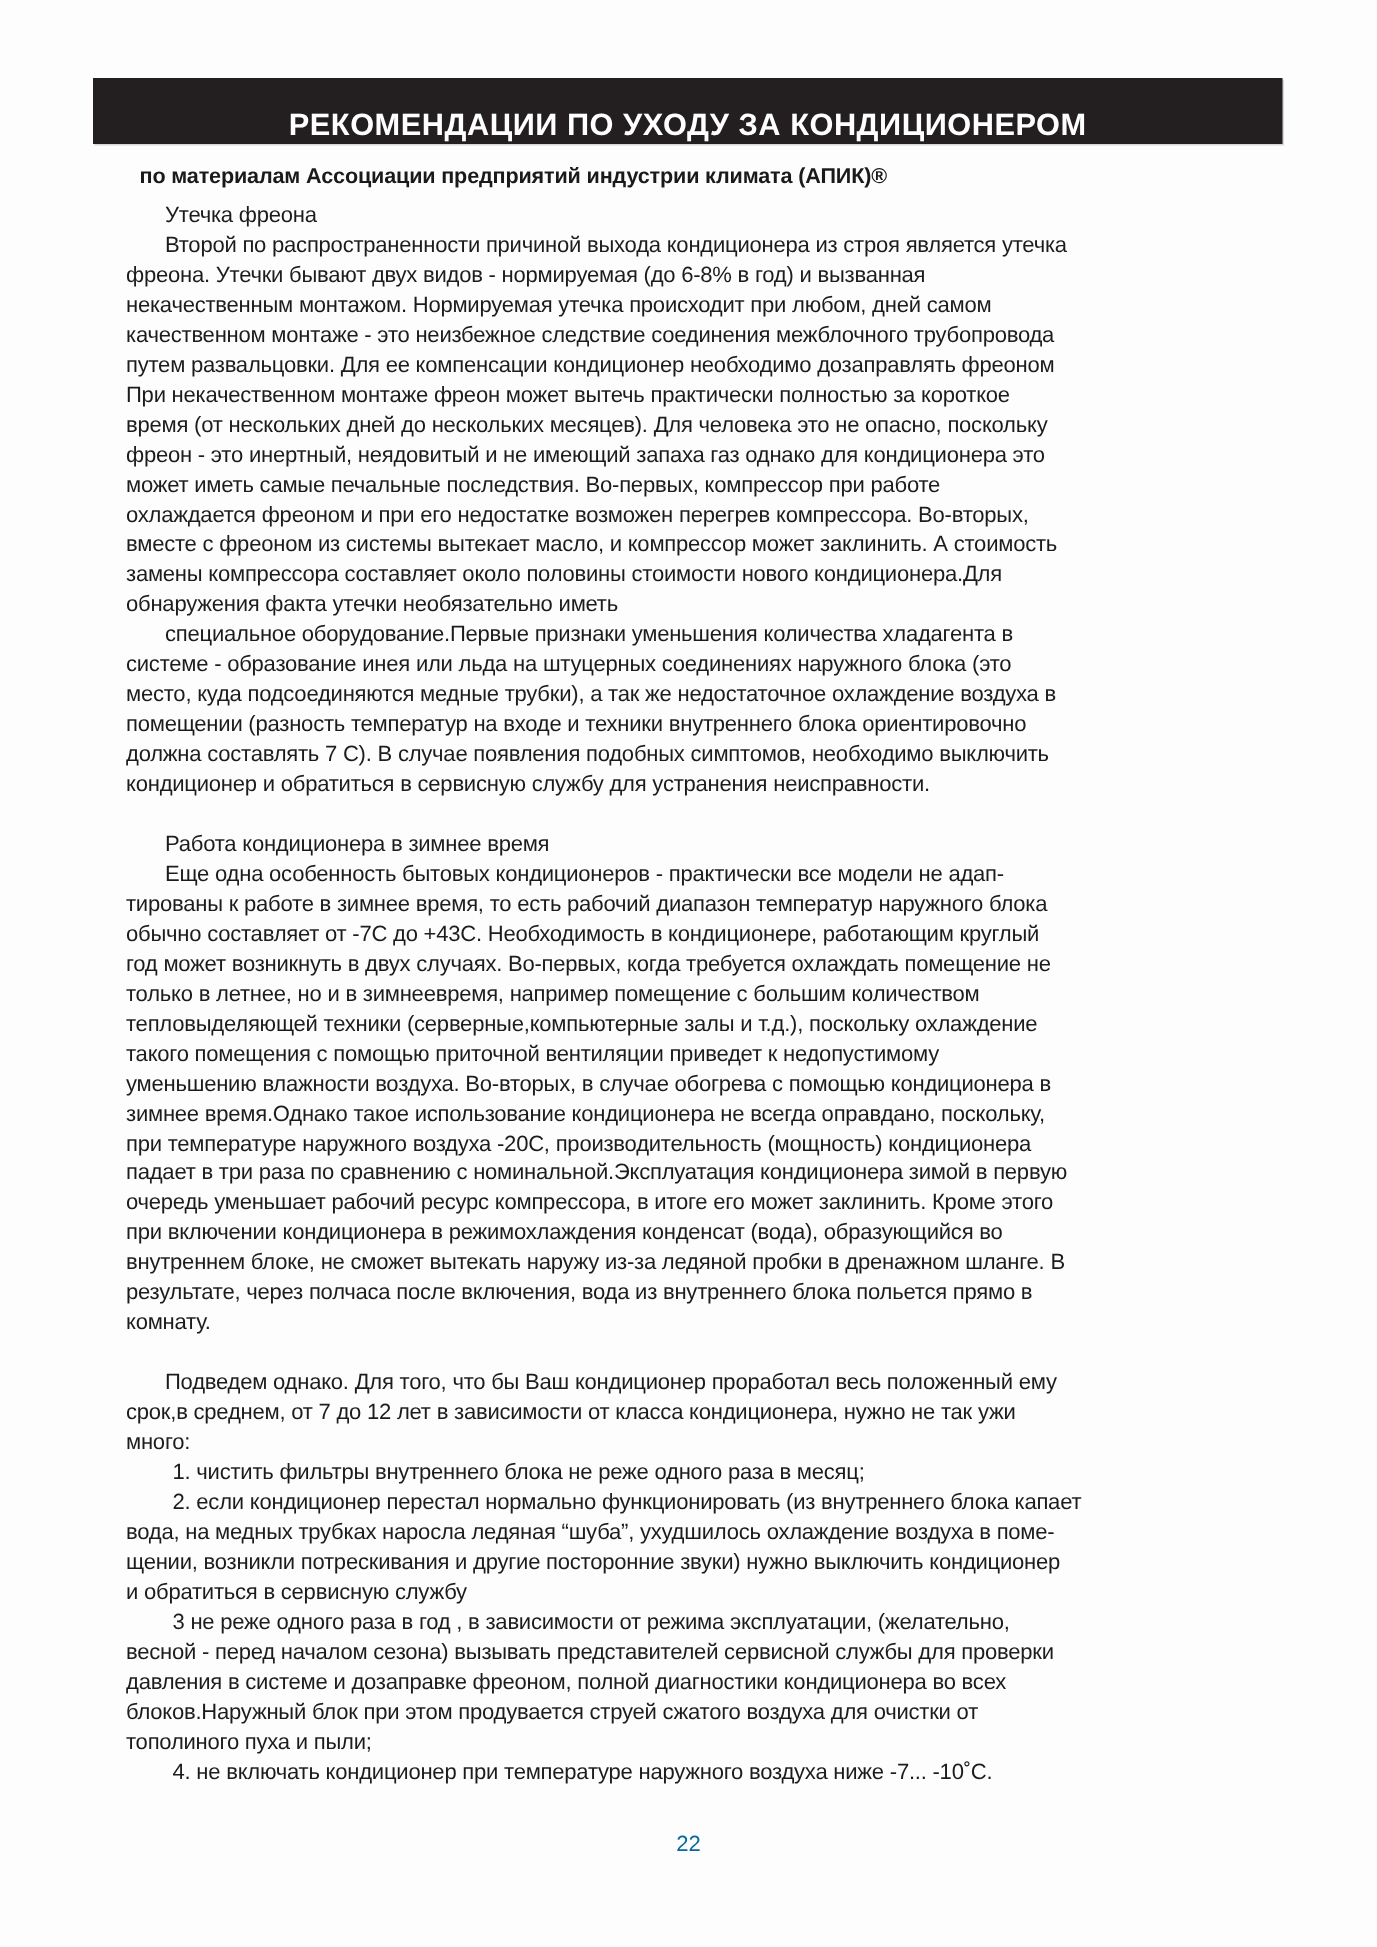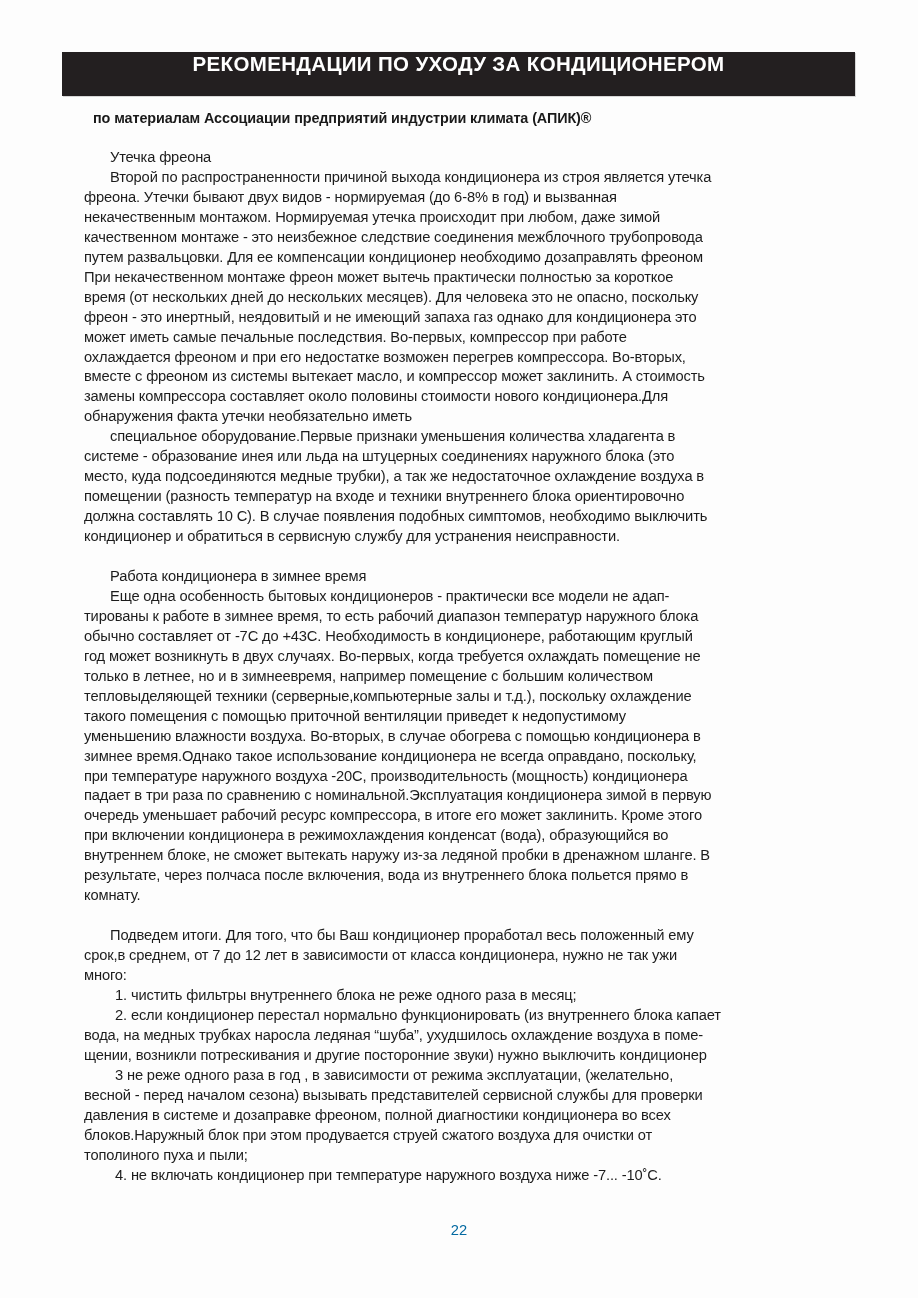--- a/index.html
+++ b/index.html
@@ -25,21 +25,21 @@
 
   
   .header-bar {
     position: absolute;
     left: 62px;
     top: 52px;
     width: 793px;
     height: 44px;
     background: #231f20;
     display: flex;
-    align-items: flex-start;
+    align-items: flex-end;
     justify-content: center;
     box-shadow: 1px 1px 0 rgba(0,0,0,0.15);
   }
   .header-title {
     color: #ffffff;
     font-size: 20.5px;
     font-weight: bold;
     letter-spacing: 0.35px;
     white-space: nowrap;
     text-align: center;
@@ -53,21 +53,21 @@
     font-size: 14.4px;
     font-weight: bold;
     letter-spacing: -0.1px;
     white-space: nowrap;
   }
 
   
   .body-block {
     position: absolute;
     left: 84px;
-    top: 148px;
+    top: 135px;
     width: 766px;
   }
 
   .line {
     font-size: 14.7px;
     line-height: 19.95px;
     letter-spacing: -0.15px;
     white-space: pre;
     color: #1c1c1c;
   }
@@ -94,63 +94,64 @@
   <div class="header-bar">
     <div class="header-title">РЕКОМЕНДАЦИИ ПО УХОДУ ЗА КОНДИЦИОНЕРОМ</div>
   </div>
 
   <div class="subtitle">по материалам Ассоциации предприятий индустрии климата (АПИК)®</div>
 
   <div class="body-block" id="body-block">
       <div class="line indent-1">Утечка фреона</div>
       <div class="line indent-1">Второй по распространенности причиной выхода кондиционера из строя является утечка</div>
       <div class="line">фреона. Утечки бывают двух видов - нормируемая (до 6-8% в год) и вызванная</div>
-      <div class="line">некачественным монтажом. Нормируемая утечка происходит при любом, даже зимой</div>
+      <div class="line">некачественным монтажом. Нормируемая утечка происходит при любом, дней самом</div>
       <div class="line">качественном монтаже - это неизбежное следствие соединения межблочного трубопровода</div>
       <div class="line">путем развальцовки. Для ее компенсации кондиционер необходимо дозаправлять фреоном</div>
       <div class="line">При некачественном монтаже фреон может вытечь практически полностью за короткое</div>
       <div class="line">время (от нескольких дней до нескольких месяцев). Для человека это не опасно, поскольку</div>
       <div class="line">фреон - это инертный, неядовитый и не имеющий запаха газ однако для кондиционера это</div>
       <div class="line">может иметь самые печальные последствия. Во-первых, компрессор при работе</div>
       <div class="line">охлаждается фреоном и при его недостатке возможен перегрев компрессора. Во-вторых,</div>
       <div class="line">вместе с фреоном из системы вытекает масло, и компрессор может заклинить. А стоимость</div>
       <div class="line">замены компрессора составляет около половины стоимости нового кондиционера.Для</div>
       <div class="line">обнаружения факта утечки необязательно иметь</div>
       <div class="line indent-1">специальное оборудование.Первые признаки уменьшения количества хладагента в</div>
       <div class="line">системе - образование инея или льда на штуцерных соединениях наружного блока (это</div>
       <div class="line">место, куда подсоединяются медные трубки), а так же недостаточное охлаждение воздуха в</div>
       <div class="line">помещении (разность температур на входе и техники внутреннего блока ориентировочно</div>
-      <div class="line">должна составлять 10 С). В случае появления подобных симптомов, необходимо выключить</div>
+      <div class="line">должна составлять 7 С). В случае появления подобных симптомов, необходимо выключить</div>
       <div class="line">кондиционер и обратиться в сервисную службу для устранения неисправности.</div>
       <div class="line blank"></div>
       <div class="line indent-1">Работа кондиционера в зимнее время</div>
       <div class="line indent-1">Еще одна особенность бытовых кондиционеров - практически все модели не адап-</div>
       <div class="line">тированы к работе в зимнее время, то есть рабочий диапазон температур наружного блока</div>
       <div class="line">обычно составляет от -7С до +43С. Необходимость в кондиционере, работающим круглый</div>
       <div class="line">год может возникнуть в двух случаях. Во-первых, когда требуется охлаждать помещение не</div>
       <div class="line">только в летнее, но и в зимнеевремя, например помещение с большим количеством</div>
       <div class="line">тепловыделяющей техники (серверные,компьютерные залы и т.д.), поскольку охлаждение</div>
       <div class="line">такого помещения с помощью приточной вентиляции приведет к недопустимому</div>
       <div class="line">уменьшению влажности воздуха. Во-вторых, в случае обогрева с помощью кондиционера в</div>
       <div class="line">зимнее время.Однако такое использование кондиционера не всегда оправдано, поскольку,</div>
       <div class="line">при температуре наружного воздуха -20С, производительность (мощность) кондиционера</div>
       <div class="line">падает в три раза по сравнению с номинальной.Эксплуатация кондиционера зимой в первую</div>
       <div class="line">очередь уменьшает рабочий ресурс компрессора, в итоге его может заклинить. Кроме этого</div>
       <div class="line">при включении кондиционера в режимохлаждения конденсат (вода), образующийся во</div>
       <div class="line">внутреннем блоке, не сможет вытекать наружу из-за ледяной пробки в дренажном шланге. В</div>
       <div class="line">результате, через полчаса после включения, вода из внутреннего блока польется прямо в</div>
       <div class="line">комнату.</div>
       <div class="line blank"></div>
-      <div class="line indent-1">Подведем итоги. Для того, что бы Ваш кондиционер проработал весь положенный ему</div>
+      <div class="line indent-1">Подведем однако. Для того, что бы Ваш кондиционер проработал весь положенный ему</div>
       <div class="line">срок,в среднем, от 7 до 12 лет в зависимости от класса кондиционера, нужно не так ужи</div>
       <div class="line">много:</div>
       <div class="line indent-2">1. чистить фильтры внутреннего блока не реже одного раза в месяц;</div>
       <div class="line indent-2">2. если кондиционер перестал нормально функционировать (из внутреннего блока капает</div>
       <div class="line">вода, на медных трубках наросла ледяная “шуба”, ухудшилось охлаждение воздуха в поме-</div>
       <div class="line">щении, возникли потрескивания и другие посторонние звуки) нужно выключить кондиционер</div>
+      <div class="line">и обратиться в сервисную службу</div>
       <div class="line indent-2">3 не реже одного раза в год , в зависимости от режима эксплуатации, (желательно,</div>
       <div class="line">весной - перед началом сезона) вызывать представителей сервисной службы для проверки</div>
       <div class="line">давления в системе и дозаправке фреоном, полной диагностики кондиционера во всех</div>
       <div class="line">блоков.Наружный блок при этом продувается струей сжатого воздуха для очистки от</div>
       <div class="line">тополиного пуха и пыли;</div>
       <div class="line indent-2">4. не включать кондиционер при температуре наружного воздуха ниже -7... -10˚С.</div>
     </div>
 
   <div class="page-number">22</div>
 

